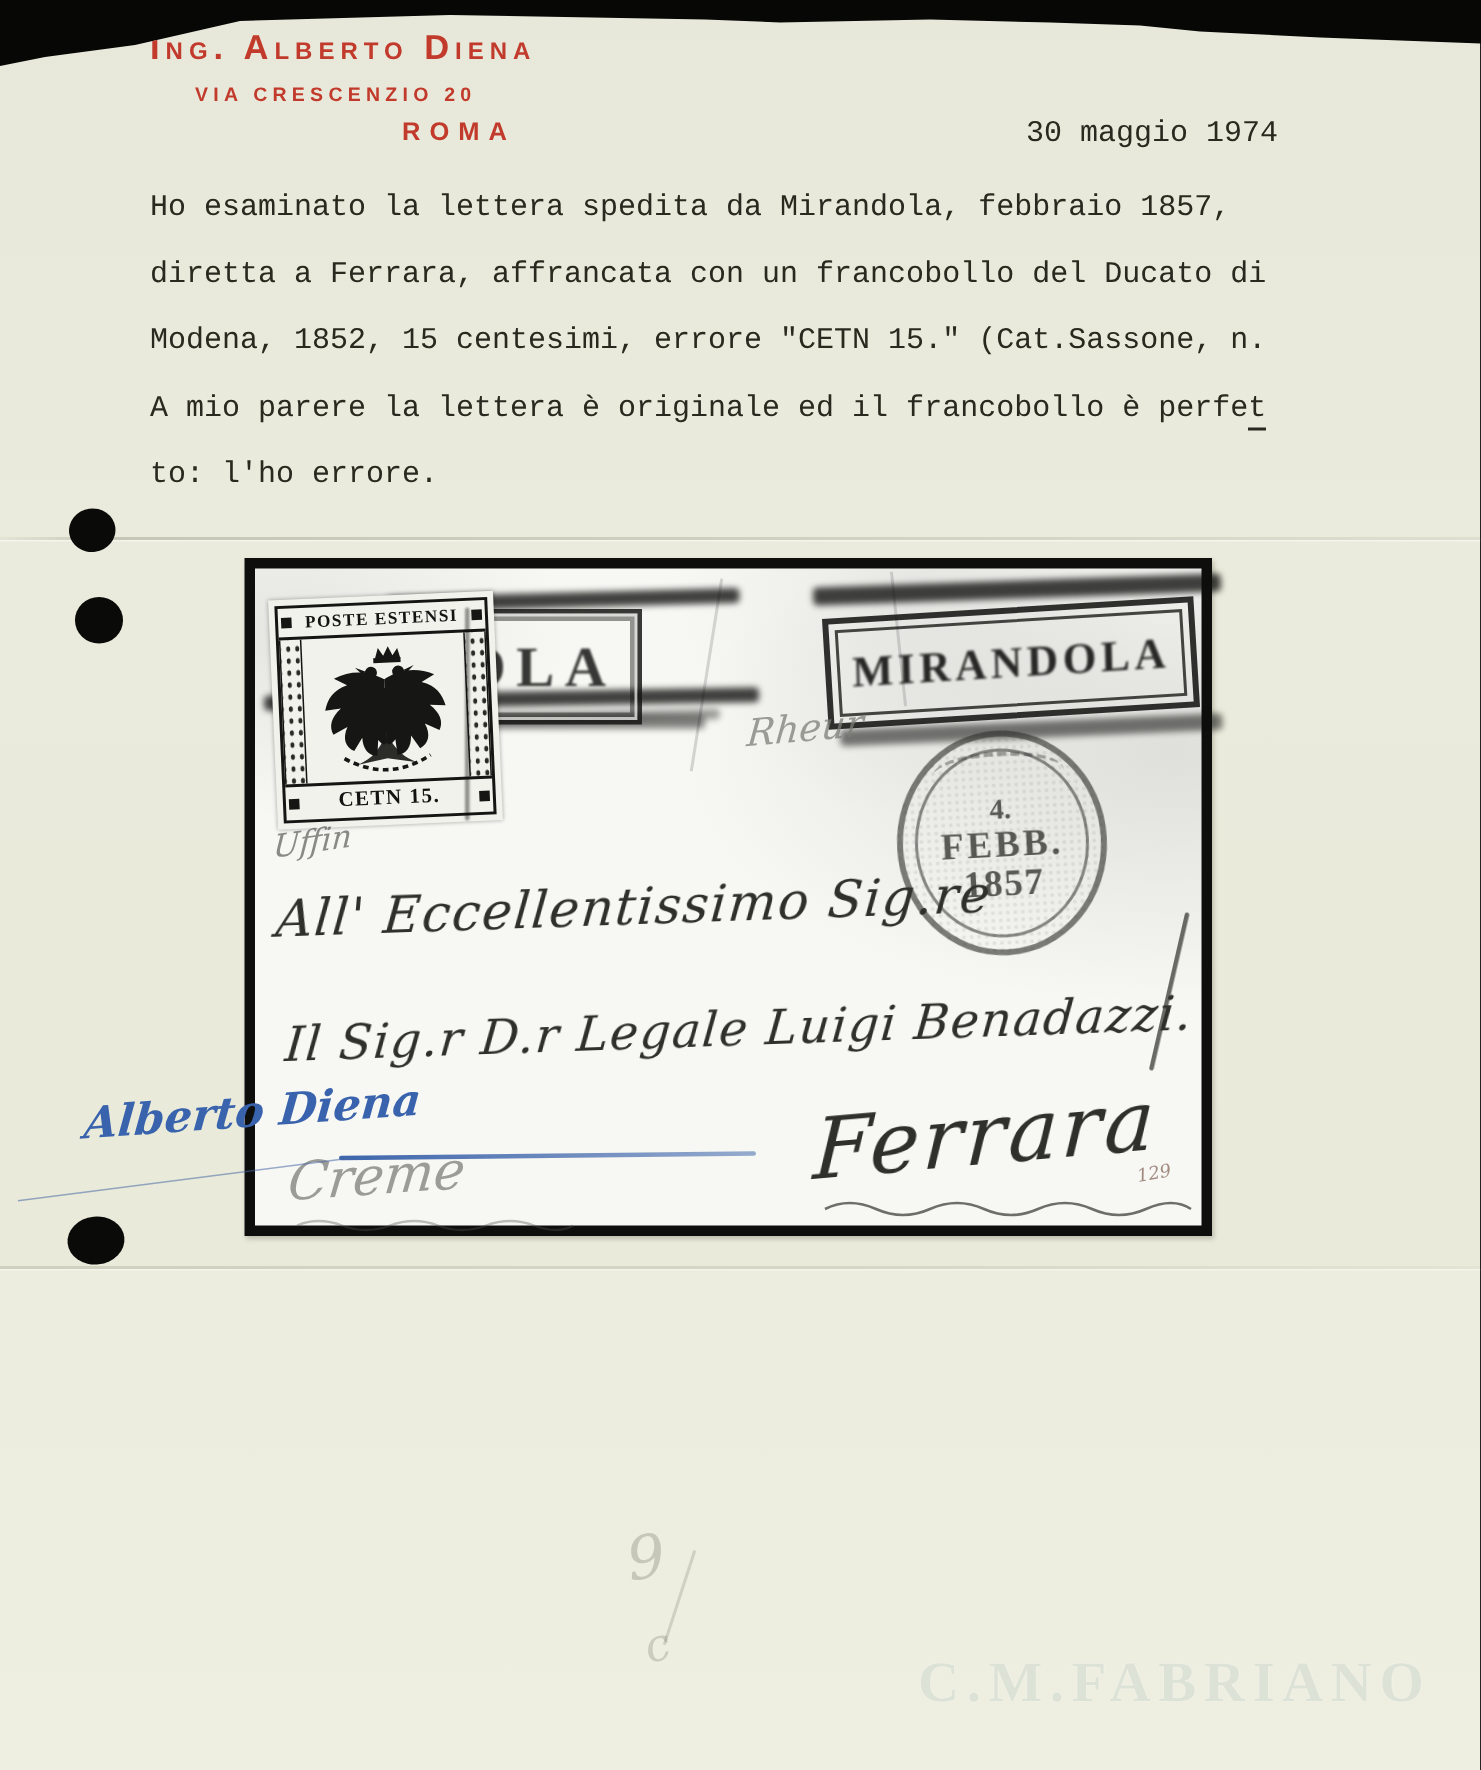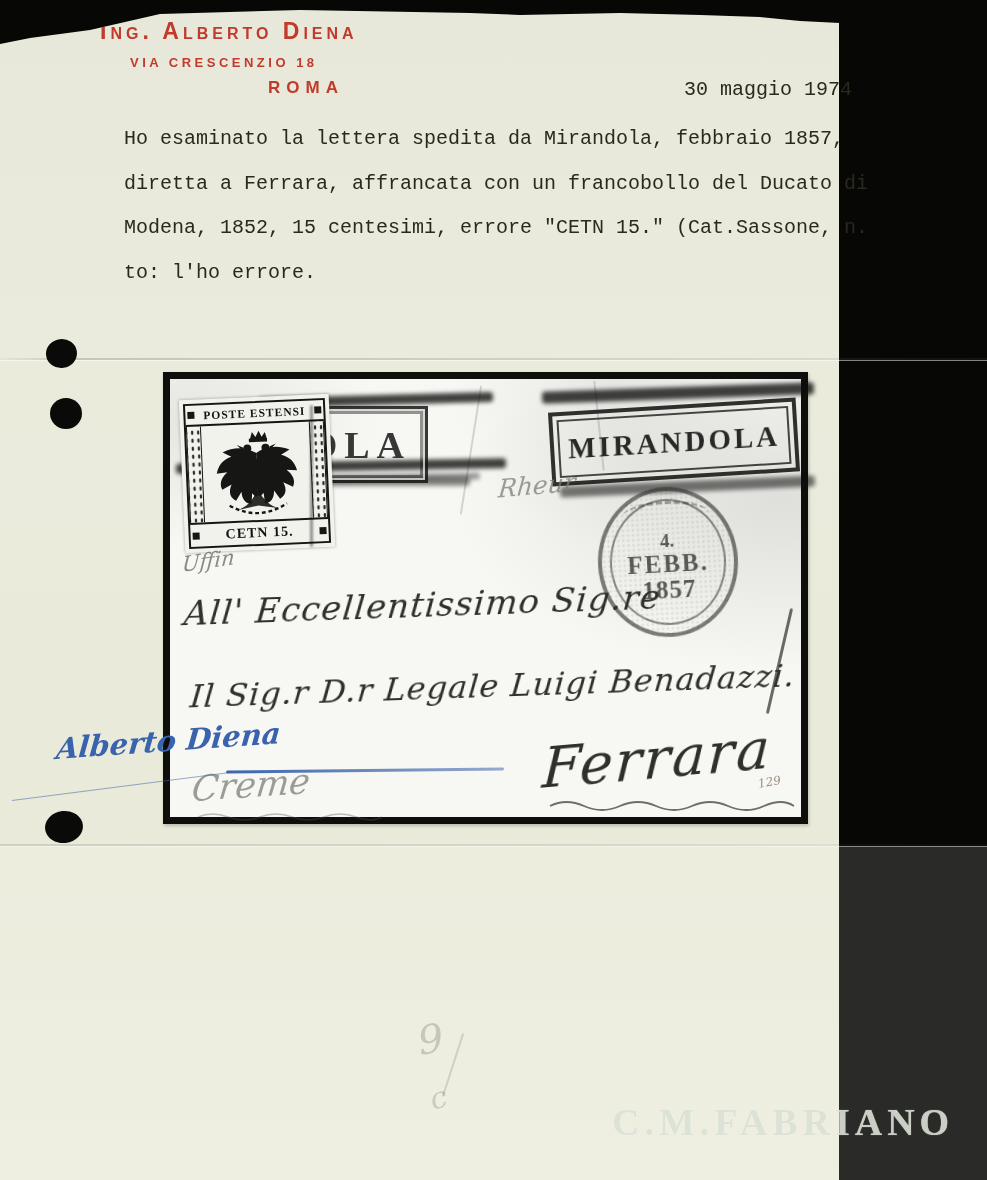--- a/index.html
+++ b/index.html
@@ -1,38 +1,38 @@
 <!DOCTYPE html>
 <html><head>
 <meta charset="utf-8">
 <style>
   html,body{margin:0;padding:0;background:#070706;width:987px;height:1180px;overflow:hidden;}
   *{box-sizing:border-box;}
   #paper{
-    position:absolute;left:0;top:0;width:839px;height:1180px;
+    position:absolute;left:0;top:0;width:987px;height:1180px;
     background:linear-gradient(180deg,#e7e8d9 0%,#eaebdc 30%,#e9ead9 70%,#ecedde 100%);
     clip-path:polygon(0 44px,30px 38px,90px 30px,160px 14px,300px 10px,470px 13px,520px 15px,620px 13px,700px 15px,760px 17px,800px 21px,880px 25px,987px 29px,987px 1180px,0 1180px);
   }
   .crease{position:absolute;left:0;width:987px;height:2px;}
   #crease-1{top:358px;background:linear-gradient(90deg,rgba(115,115,95,.05),rgba(115,115,95,.30) 8%,rgba(115,115,95,.22) 55%,rgba(115,115,95,.10));box-shadow:0 1px 0 rgba(255,255,255,.5);}
   #crease-2{top:844px;background:linear-gradient(90deg,rgba(115,115,95,.22),rgba(115,115,95,.16) 60%,rgba(115,115,95,.05));box-shadow:0 1px 0 rgba(255,255,255,.45);}
   .tone-band{position:absolute;left:0;width:987px;pointer-events:none;}
   #band-low{top:846px;height:334px;background:rgba(255,255,250,.14);}
 
   
   #letterhead{position:absolute;left:100px;top:18px;color:#c23a2c;font-family:"Liberation Sans",sans-serif;}
   #lh-name{position:absolute;left:0;top:0;font-size:23px;font-variant:small-caps;letter-spacing:4px;font-weight:600;white-space:nowrap;}
   #lh-street{position:absolute;left:30px;top:37px;font-size:13px;letter-spacing:3.5px;font-weight:600;white-space:nowrap;}
   #lh-city{position:absolute;left:168px;top:60px;font-size:17px;letter-spacing:6px;font-weight:700;white-space:nowrap;}
 
   
   .type{font-family:"Liberation Mono","DejaVu Sans Mono",monospace;color:#29291f;}
   #date-line{position:absolute;left:684px;top:78px;font-size:20px;white-space:nowrap;}
   #body-text{position:absolute;left:100px;top:117px;width:810px;font-size:20px;}
-  #body-text .line{height:44.6px;line-height:44.6px;white-space:nowrap;margin-left:24px;}
+  #body-text .line{height:44.6px;line-height:44.6px;white-space:nowrap;}
   .uline{border-bottom:2px solid #29291f;padding-bottom:1px;}
 
   
   .punch{position:absolute;background:#0a0a09;border-radius:50%;}
   #hole-1{left:46px;top:339px;width:31px;height:29px;transform:rotate(-8deg);}
   #hole-2{left:50px;top:398px;width:32px;height:31px;}
   #hole-3{left:45px;top:811px;width:38px;height:32px;transform:rotate(-6deg);}
 
   
   #photo{
@@ -118,30 +118,31 @@
   #faint-slash{position:absolute;left:452px;top:1032px;width:1.6px;height:66px;background:rgba(138,138,122,.30);transform:rotate(18deg);}
   #faint-c{left:430px;top:1080px;font-size:30px;transform:rotate(-14deg);color:rgba(138,138,122,.33);}
 </style>
 </head>
 <body>
 
 <div id="paper">
 
   <div id="letterhead">
     <div id="lh-name">Ing. Alberto Diena</div>
-    <div id="lh-street">VIA CRESCENZIO 18</div>
+    <div id="lh-street">VIA CRESCENZIO 20</div>
     <div id="lh-city">ROMA</div>
   </div>
 
   <div id="date-line" class="type">30 maggio 1974</div>
 
   <div id="body-text" class="type">
     <div class="line">Ho esaminato la lettera spedita da Mirandola, febbraio 1857,</div>
     <div class="line">diretta a Ferrara, affrancata con un francobollo del Ducato di</div>
     <div class="line">Modena, 1852, 15 centesimi, errore "CETN 15." (Cat.Sassone, n.</div>
+    <div class="line"><span>A mio parere la lettera è originale ed il francobollo è perfe</span><span class="uline">t</span></div>
     <div class="line">to: l'ho errore.</div>
   </div>
 
   <div class="crease" id="crease-1"></div>
   <div class="crease" id="crease-2"></div>
   <div class="tone-band" id="band-low"></div>
 
   <div class="punch" id="hole-1"></div>
   <div class="punch" id="hole-2"></div>
   <div class="punch" id="hole-3"></div>

